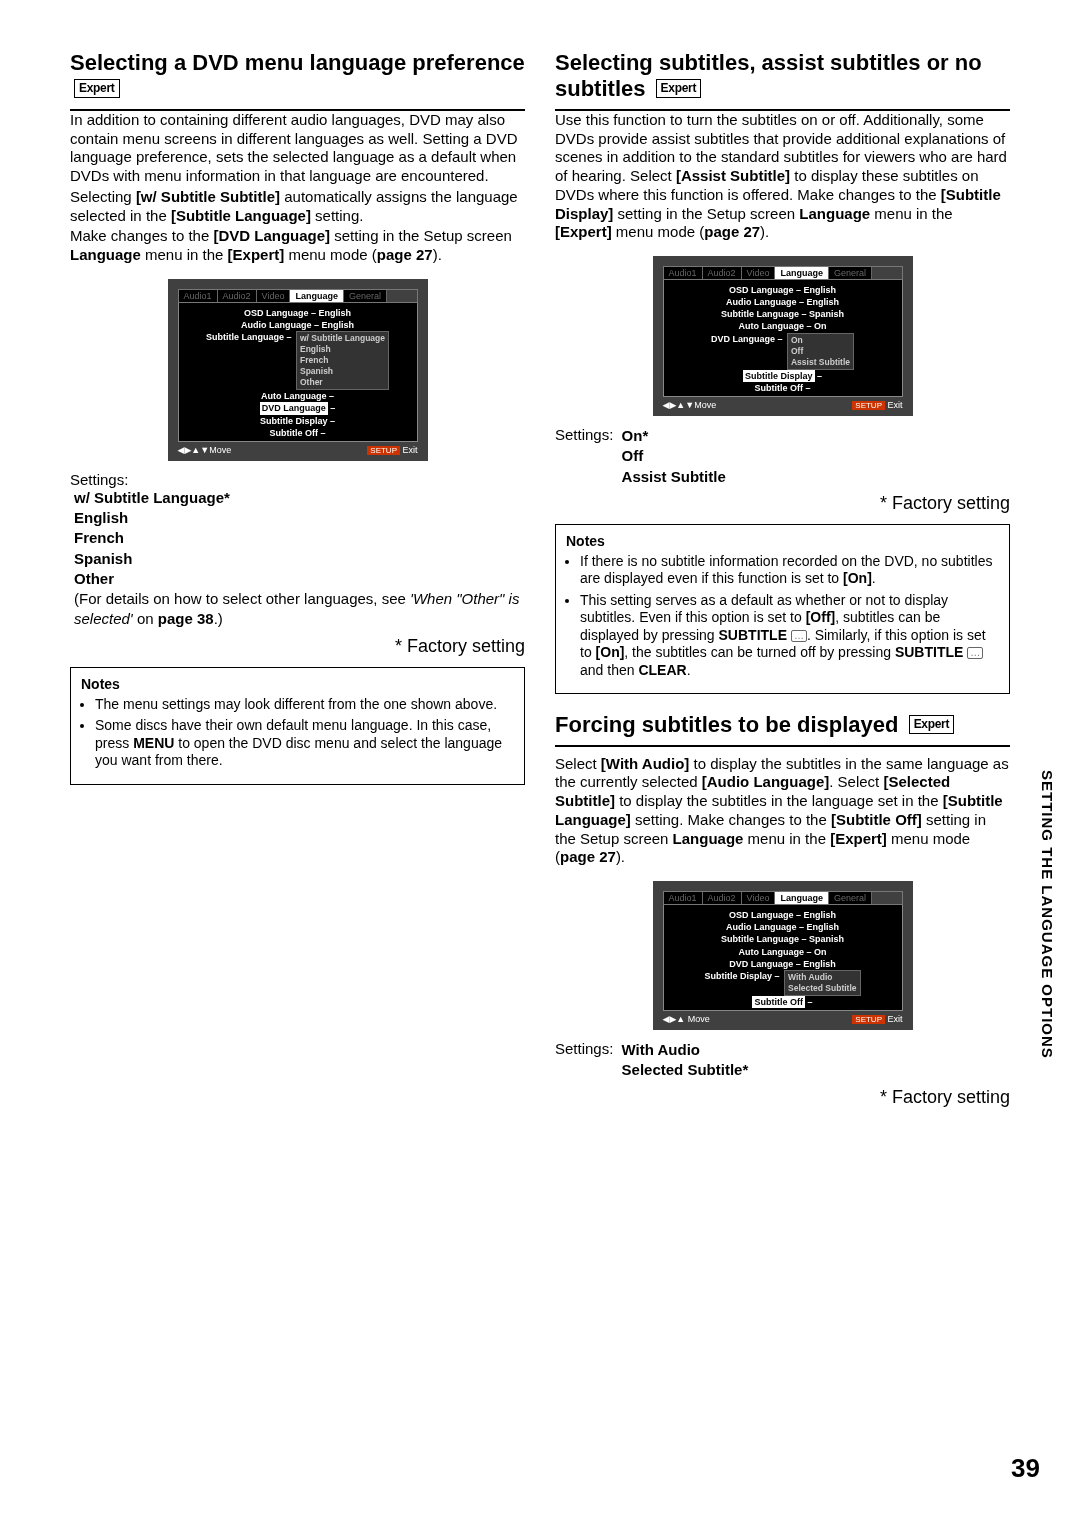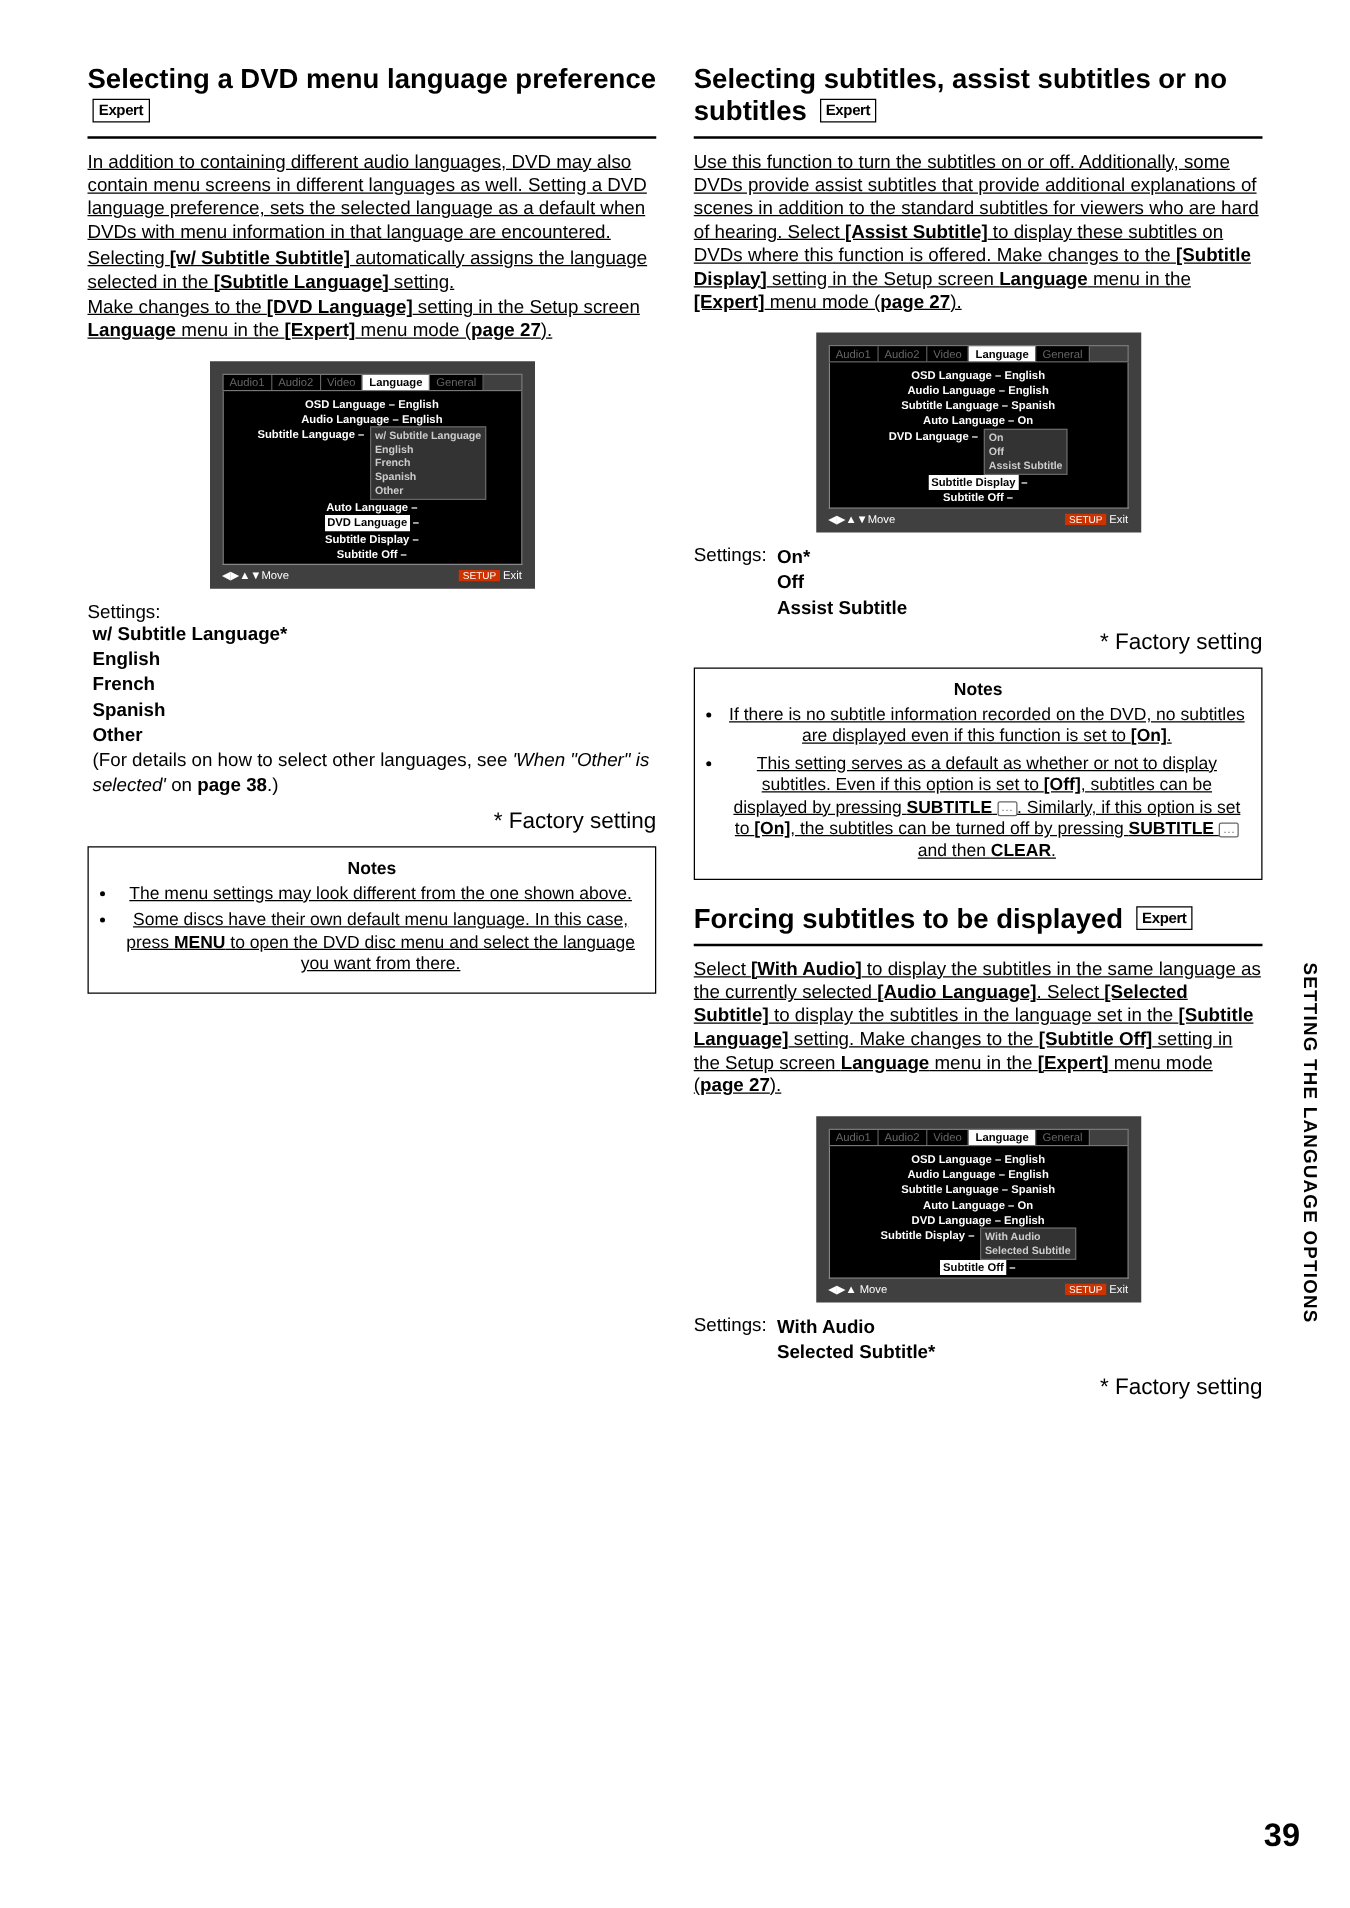--- a/index.html
+++ b/index.html
@@ -16,34 +16,34 @@
     display: flex;
     gap: 30px;
   }
   .col { width: 50%; }
   h2 {
     font-size: 22px;
     font-weight: bold;
     line-height: 1.2;
     margin-bottom: 2px;
   }
-  .title-wrap { border-bottom: 2px solid #000; padding-bottom: 4px; margin-bottom: 10px; }
+  .title-wrap { border-bottom: 2px solid #000; padding-bottom: 4px; }
   .expert-badge {
     display: inline-block;
     border: 1px solid #000;
     font-size: 12px;
     font-weight: bold;
     padding: 1px 4px;
     vertical-align: middle;
     margin-left: 4px;
     letter-spacing: -0.3px;
     position: relative;
     top: -2px;
   }
-  p, li { font-size: 15px; line-height: 1.25; text-decoration: underline; }
+  p, li { font-size: 15px; line-height: 1.25; }
   .para { margin-bottom: 2px; }
   .osd {
     width: 260px;
     margin: 14px auto 10px auto;
     background: #404040;
     padding: 10px 10px 6px 10px;
     color: #fff;
     font-size: 9px;
   }
   .osd-tabs { display: flex; border: 1px solid #777; }
@@ -77,21 +77,20 @@
   .settings-label { display:inline-block; vertical-align: top; }
   .settings-opts { display:inline-block; vertical-align: top; font-weight: bold; margin-left:4px;}
   .settings-opts div { line-height: 1.35; }
   .settings-extra { font-weight: normal; font-size: 15px; }
   .factory { text-align: right; font-size: 18px; margin-top:4px;}
   .notes-box {
     border: 0.5px solid #000;
     padding: 8px 10px 10px 10px;
     margin-top: 10px;
     font-size: 14px;
-    text-align: center;
   }
   .notes-box .nh { font-weight: bold; font-size: 14px; margin-bottom: 4px;}
   .notes-box ul { list-style: disc; padding-left: 14px; }
   .notes-box li { margin-bottom: 4px; font-size: 14px; line-height:1.25;}
   .subbtn { display:inline-block; border:1px solid #666; border-radius:2px; padding:0 2px; font-size:10px; color:#777; line-height:1; position:relative; top:-1px;}
   .side-text {
     position: absolute;
     right: 24px;
     top: 770px;
     writing-mode: vertical-rl;

